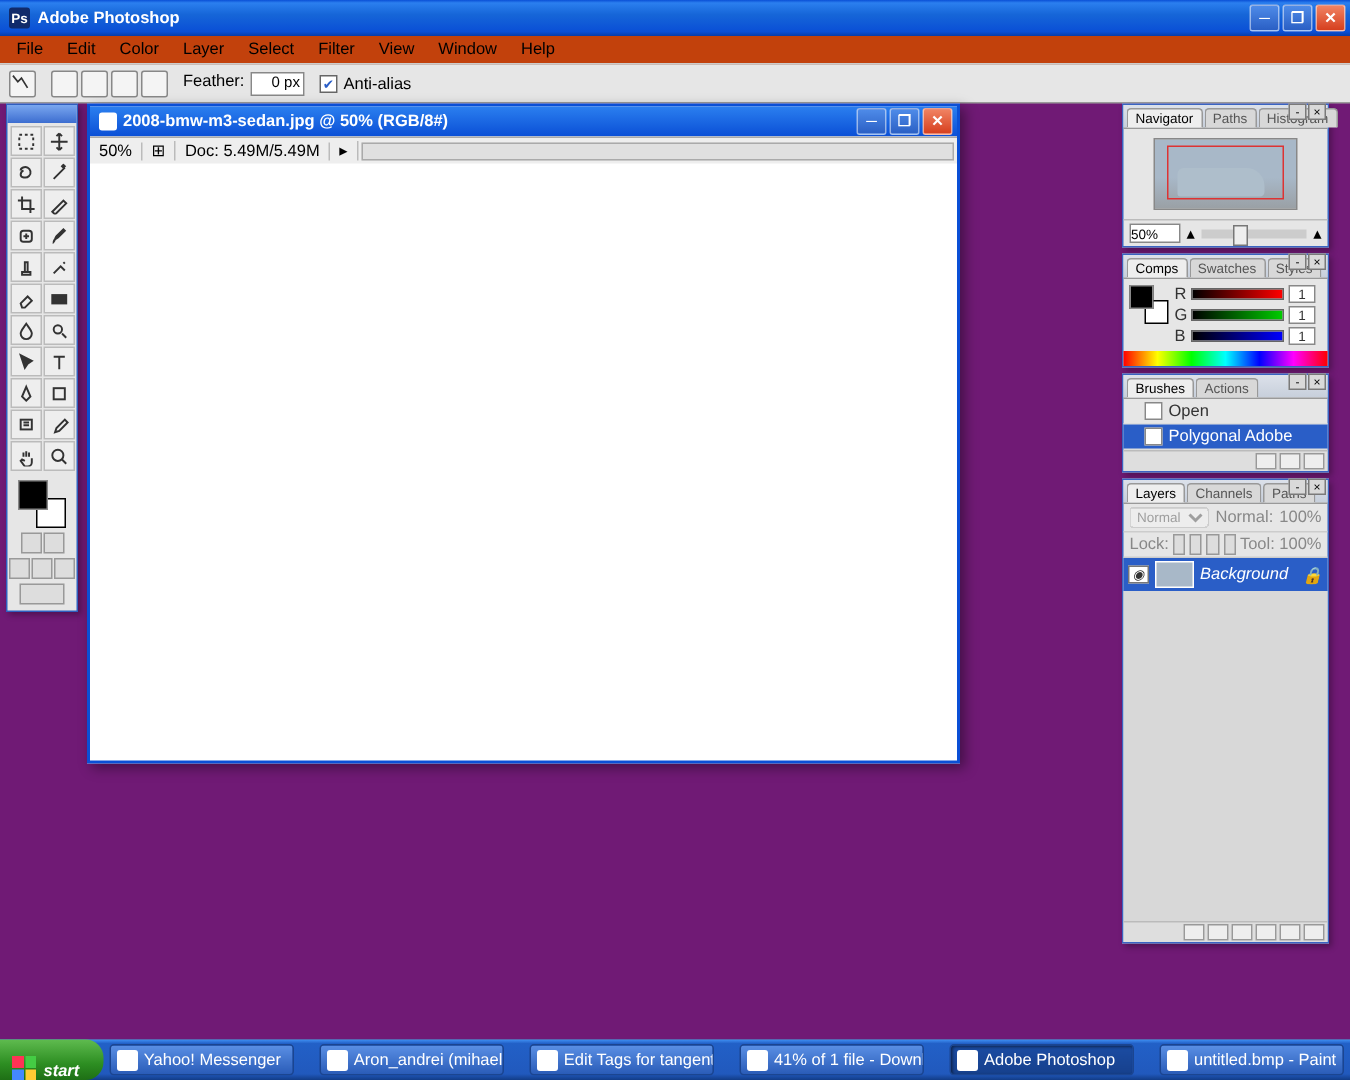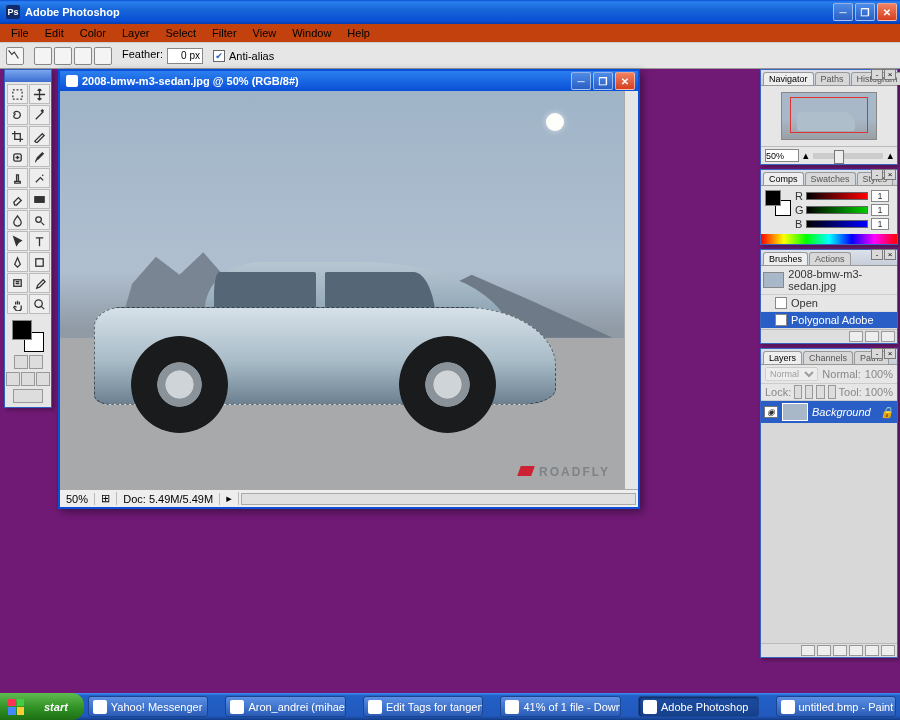--- a/index.html
+++ b/index.html
@@ -57,21 +57,21 @@
 .wheel{position:absolute;bottom:0;width:21%;aspect-ratio:1;background:radial-gradient(circle,#cfd4d8 0 20%,#8b939a 21% 32%,#1a1b1c 33% 70%,#3a3b3d 71% 100%);border-radius:50%;}
 .wheel.f{left:8%;} .wheel.r{right:13%;}
 .watermark{position:absolute;right:14px;bottom:10px;color:#7e8387;font-size:12px;letter-spacing:2px;font-weight:bold;}
 .watermark::before{content:"";display:inline-block;width:14px;height:10px;background:#c23;transform:skewX(-20deg);margin-right:6px;}
 .vscroll{width:14px;background:#e6e6e6;border-left:1px solid #aaa;}
 .docstat{height:18px;background:#eee;border-top:1px solid #aaa;display:flex;align-items:center;font-size:10px;}
 .docstat .cell{padding:0 6px;border-right:1px solid #bbb;}
 .docstat .hscroll{flex:1;background:#e0e0e0;margin:2px;height:12px;border:1px solid #aaa;}
 
 
-.panels{position:absolute;right:2px;top:0;width:138px;display:flex;flex-direction:column;gap:4px;}
+.panels{position:absolute;right:14px;top:0;width:138px;display:flex;flex-direction:column;gap:4px;}
 .panel{background:#e6e6e6;border:1px solid #3964c2;box-shadow:2px 2px 4px rgba(0,0,0,.3);}
 .ptabs{height:16px;background:linear-gradient(#dce1ea,#c7cfdb);display:flex;align-items:flex-end;padding:0 2px;gap:1px;border-bottom:1px solid #999;position:relative;}
 .ptab{padding:1px 5px;font-size:9px;background:#d8d8d8;border:1px solid #999;border-bottom:none;border-radius:3px 3px 0 0;color:#555;}
 .ptab.active{background:#eee;color:#000;}
 .pctl{position:absolute;right:1px;top:-1px;display:flex;gap:1px;}
 .pbtn{width:12px;height:11px;border:1px solid #7a7a7a;background:#d9d9d9;font-size:8px;text-align:center;line-height:9px;}
 .pbody{padding:4px;font-size:9px;color:#333;}
 .nav-thumb{width:96px;height:48px;margin:2px auto;border:1px solid #888;background:linear-gradient(#a8b8c8 55%,#9aa0a5);position:relative;}
 .nav-thumb .sel{position:absolute;inset:4px 8px 6px 8px;border:1px solid #d33;}
 .nav-thumb .tcar{position:absolute;left:16%;bottom:18%;width:62%;height:40%;background:#aebecb;border-radius:4px 12px 3px 2px;}
@@ -107,21 +107,21 @@
 .lyr-opts select{font-size:9px;height:14px;width:56px;}
 .lyr-opts .o{margin-left:auto;}
 .lyr-lock{display:flex;gap:3px;padding:1px 4px;border-bottom:1px solid #ccc;color:#888;align-items:center;}
 .lyr-list .lrow{display:flex;align-items:center;gap:4px;background:#2a5ec7;color:#fff;padding:2px 3px;font-style:italic;}
 .lyr-list .eye{width:14px;height:12px;background:#fff;color:#333;border:1px solid #777;text-align:center;font-size:9px;}
 .lyr-list .th{width:26px;height:18px;background:#a8b8c8;border:1px solid #fff;}
 .layer-space{height:220px;background:#d8d8d8;}
 
 
 .taskbar{position:absolute;left:0;right:0;bottom:0;height:27px;background:linear-gradient(to bottom,#3f90f3 0%,#2260c7 10%,#2159bd 85%,#123c87 100%);display:flex;align-items:center;}
-.start{height:27px;padding:0 16px 0 8px;background:linear-gradient(to bottom,#5fbb4f,#2d8e22 60%,#1e6f15);color:#fff;font-weight:bold;font-style:italic;border-radius:0 12px 12px 0;display:flex;align-items:center;gap:20px;}
+.start{height:27px;padding:0 16px 0 8px;background:linear-gradient(to bottom,#5fbb4f,#2d8e22 60%,#1e6f15);color:#fff;font-weight:bold;font-style:italic;border-radius:0 12px 12px 0;display:flex;align-items:flex-end;gap:5px;}
 .start .logo{width:16px;height:16px;display:grid;grid-template-columns:1fr 1fr;grid-template-rows:1fr 1fr;gap:1px;}
 .start .logo span:nth-child(1){background:#f35;} .start .logo span:nth-child(2){background:#4c4;} .start .logo span:nth-child(3){background:#48f;} .start .logo span:nth-child(4){background:#fc3;}
 .tasks{flex:1;display:flex;gap:17px;padding:0 4px;overflow:hidden;}
 .task{height:21px;flex:1;max-width:130px;background:linear-gradient(#5a8fe4,#2a5cb8);border:1px solid #1b4590;border-radius:3px;color:#fff;display:flex;align-items:center;gap:4px;padding:0 4px;font-size:10px;white-space:nowrap;overflow:hidden;}
 .task.active{background:linear-gradient(#1b4ca3,#16408c);box-shadow:inset 1px 1px 2px rgba(0,0,0,.5);}
 .task .ti{width:14px;height:14px;background:#fff;border-radius:2px;flex:none;}
 .tray{height:27px;background:linear-gradient(#2b9bec,#1477c8);padding:0 8px;display:flex;align-items:center;gap:6px;color:#fff;font-size:10px;border-left:1px solid #5cb6f4;}
 .tray .ti{width:14px;height:14px;background:rgba(255,255,255,.4);border-radius:2px;}
 
 svg{width:13px;height:13px;stroke:#333;fill:none;stroke-width:1.4;}
@@ -314,40 +314,20 @@
 
   <div class="docwin">
     <div class="dtitle">
       <div class="icon"></div>
       <span>2008-bmw-m3-sedan.jpg @ 50% (RGB/8#)</span>
       <div class="winbtns">
         <div class="winbtn min">─</div>
         <div class="winbtn max">❐</div>
         <div class="winbtn close">✕</div>
       </div>
-    </div>
-    <div class="canvas-wrap">
-      <div class="canvas">
-        <div class="moon"></div>
-        <div class="mountains">
-          <div class="mnt a"></div>
-            <div class="mnt b"></div>
-        </div>
-        <div class="ground"></div>
-        <div class="car">
-          <div class="cabin"></div>
-          <div class="win1"></div>
-            <div class="win2"></div>
-          <div class="carbody"></div>
-          <div class="wheel f"></div>
-            <div class="wheel r"></div>
-        </div>
-        <div class="watermark">ROADFLY</div>
-      </div>
-      <div class="vscroll"></div>
     </div>
     <div class="docstat">
       <div class="cell">50%</div>
       <div class="cell">⊞</div>
       <div class="cell">Doc: 5.49M/5.49M</div>
       <div class="cell">▸</div>
       <div class="hscroll"></div>
     </div>
   </div>
 
@@ -418,24 +398,20 @@
     <div class="panel">
       <div class="ptabs">
         <div class="ptab active">Brushes</div>
         <div class="ptab">Actions</div>
         <div class="pctl">
             <div class="pbtn">-</div>
             <div class="pbtn">×</div>
           </div>
       </div>
       <div class="pbody hist-body" style="padding:0;">
-        <div class="file-row">
-          <div class="thumb"></div>
-          <span>2008-bmw-m3-sedan.jpg</span>
-        </div>
         <div class="hist-list">
           <div class="item">
               <div class="ic"></div>
               <span>Open</span>
             </div>
           <div class="item sel">
               <div class="ic"></div>
               <span>Polygonal Adobe</span>
             </div>
         </div>

